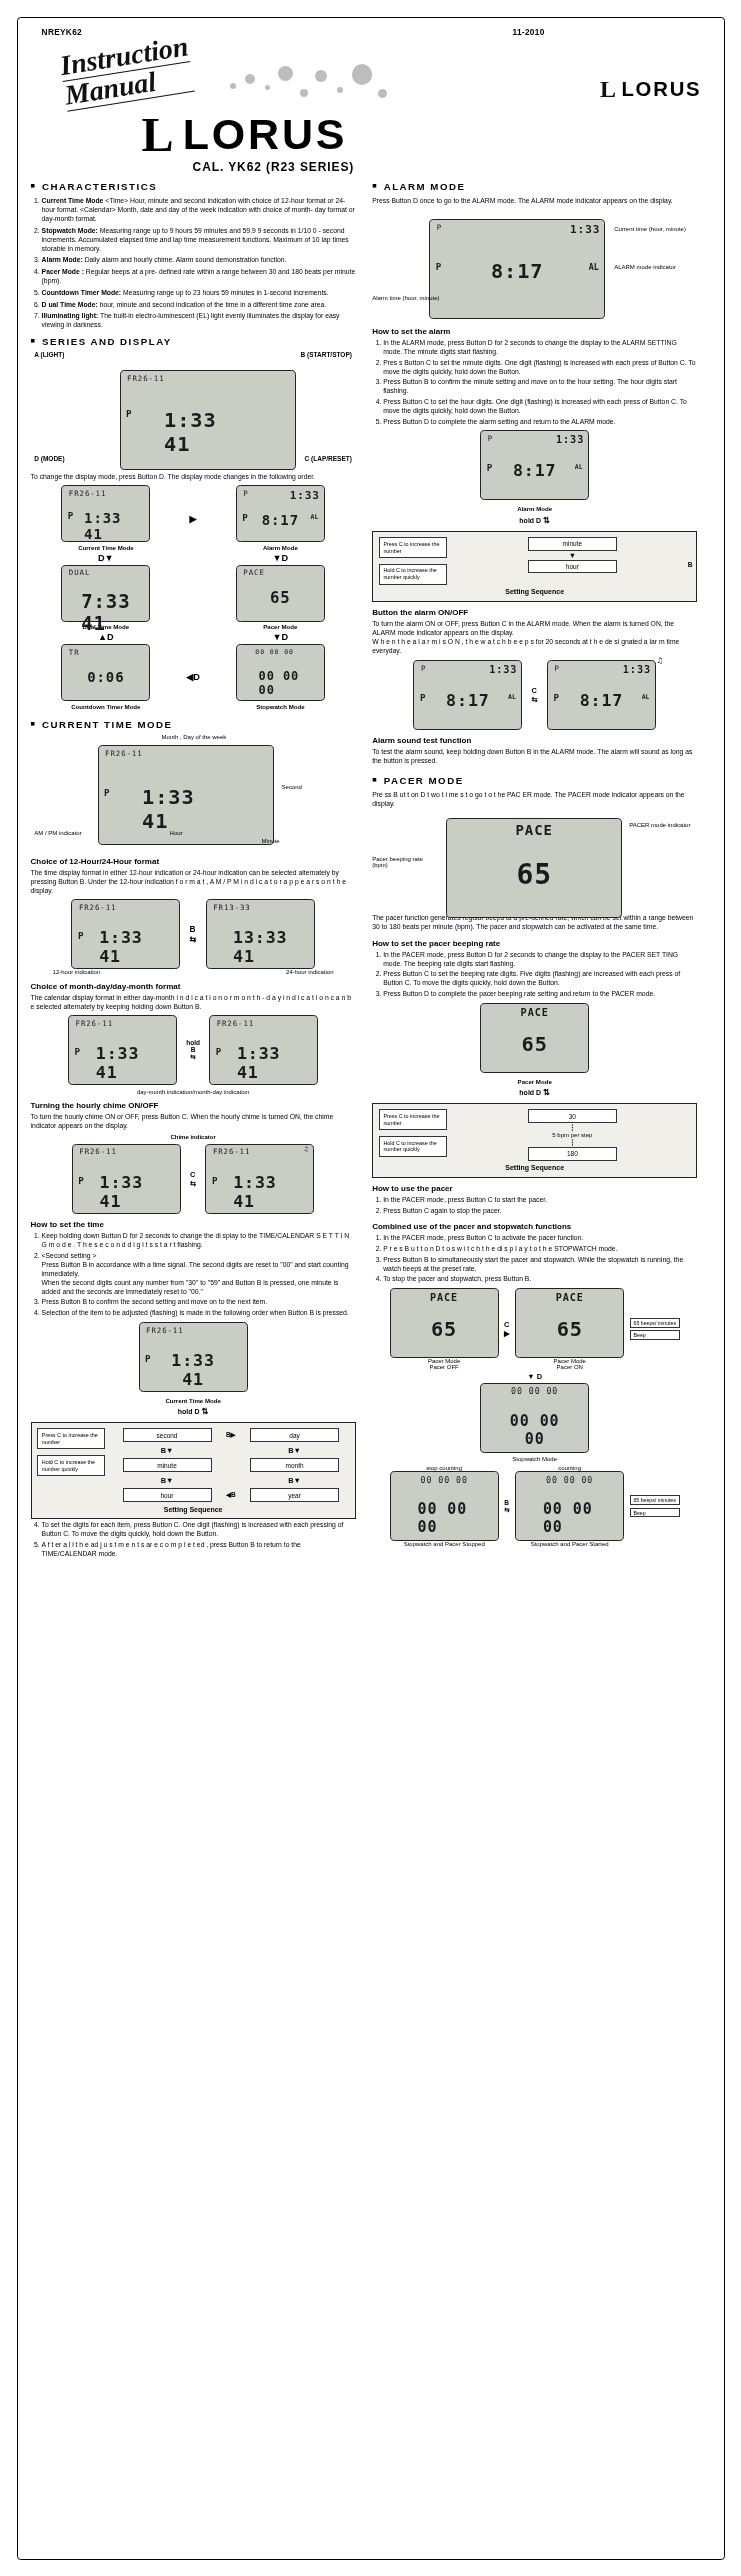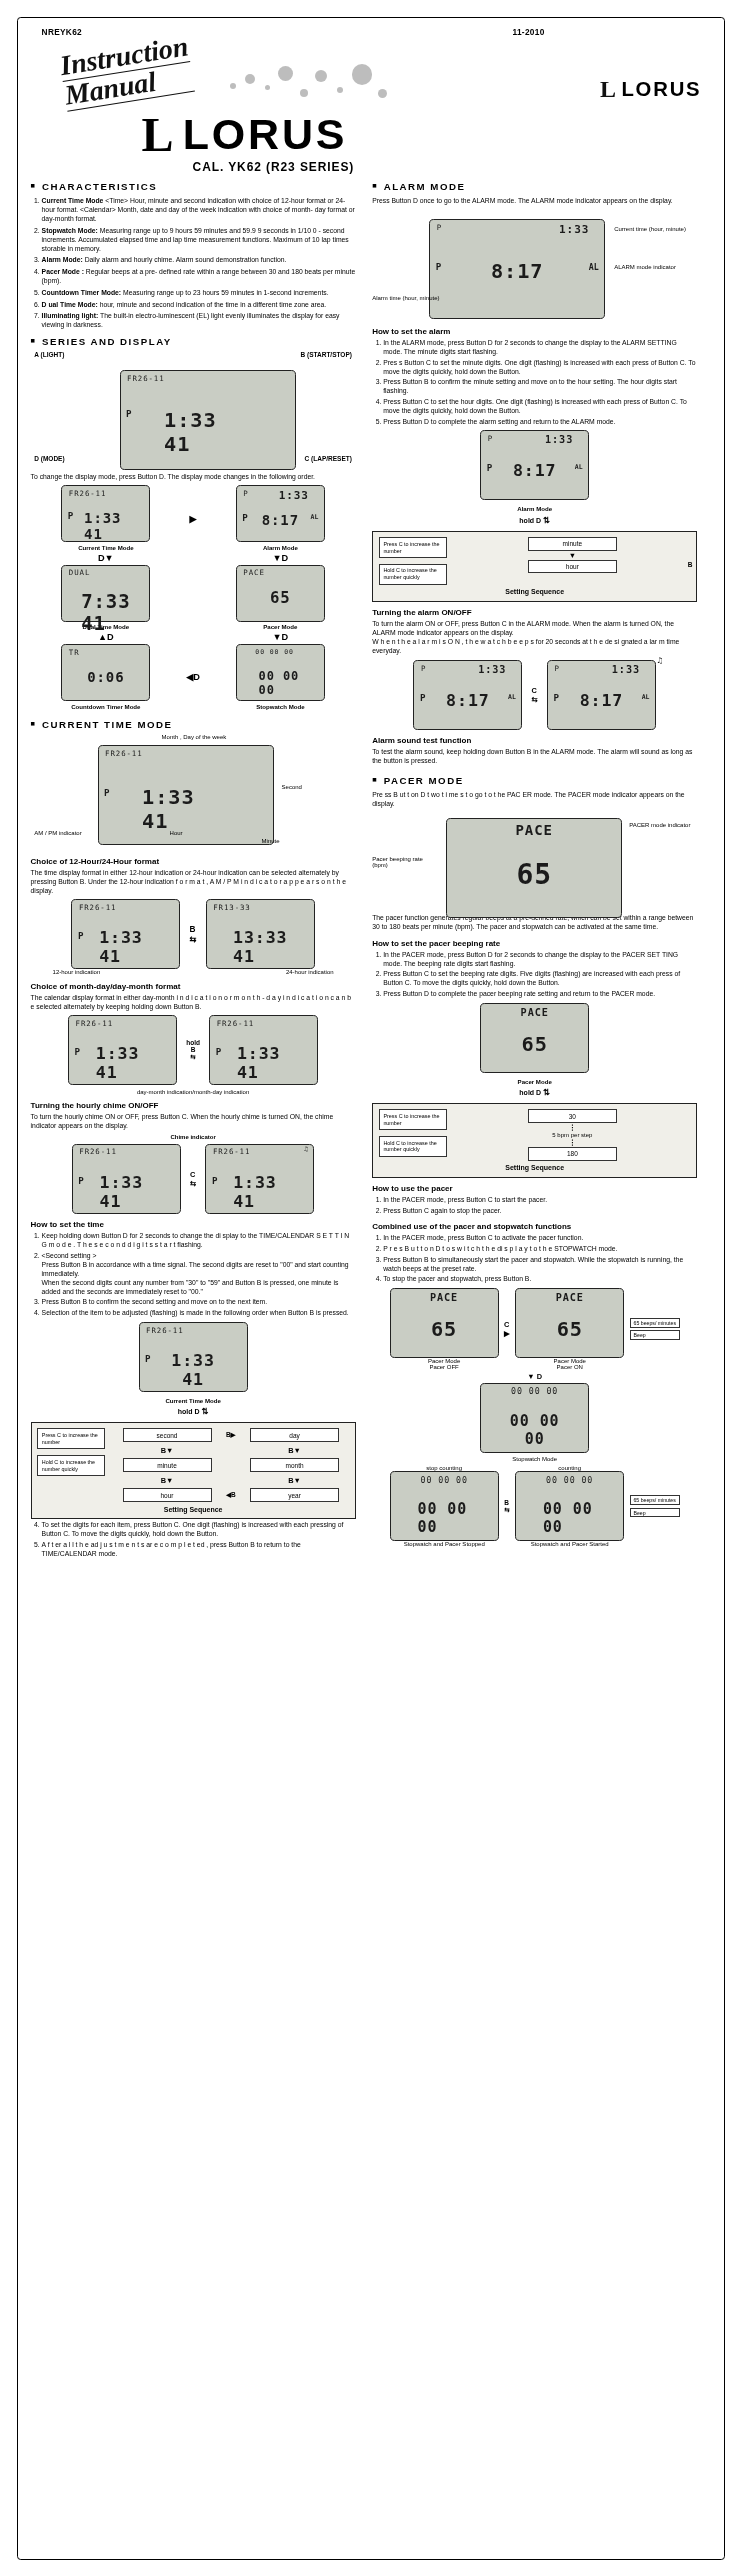--- a/index.html
+++ b/index.html
@@ -61,21 +61,21 @@
   ol.steps li { margin-bottom:1.8px; }
   .spaced { letter-spacing:0.6px; }
 
   
   .lcd {
     background:#c9cdc4; border:1.4px solid #222; border-radius:4.6px;
     position:relative; font-family:"DejaVu Sans Mono", monospace;
     color:#1b1b1b;
   }
   .lcd .top { position:absolute; left:6.5px; top:2.8px; font-size:7.4px; letter-spacing:0.9px;}
-  .lcd .topr { position:absolute; right:15px; top:2.8px; font-size:11px; font-weight:bold; letter-spacing:0.9px;}
+  .lcd .topr { position:absolute; right:4px; top:2.8px; font-size:11px; font-weight:bold; letter-spacing:0.9px;}
   .lcd .main { position:absolute; left:50%; transform:translateX(-50%); font-size:20.3px; font-weight:bold; letter-spacing:0.9px;}
   .lcd .p { position:absolute; left:5.5px; font-size:9.2px; font-weight:bold; }
   .lcd .al { position:absolute; right:5.5px; font-size:6.5px; font-weight:bold; line-height:1.05; text-align:right;}
   .lcd.small { width:89px; height:57px; }
   .lcd.mid   { width:109px; height:70px; }
   .lcd.big   { width:176px; height:100px; }
   .caption { font-size:6.1px; font-weight:bold; text-align:center; margin-top:1.8px; }
 
   
   .btnfig { position:relative; height:122px; margin-top:3.7px; }
@@ -435,21 +435,21 @@
           <div style="display:flex; flex-direction:column; align-items:center; position:relative;">
             <div class="seqitem">minute</div>
             <div class="vbar">▼</div>
             <div class="seqitem">hour</div>
             <div class="tinyB" style="position:absolute; right:-1.8px; top:24px;">B</div>
           </div>
         </div>
         <div class="seqlabel">Setting Sequence</div>
       </div>
 
-      <h3>Turning the alarm ON/OFF</h3>
+      <h3>Button the alarm ON/OFF</h3>
       <p style="white-space:pre-line;">To turn the alarm ON or OFF, press Button C in the ALARM mode. When the alarm is turned ON, the ALARM mode indicator appears on the display.
 W h e n  t h e  a l a r m  i s  O N ,  t h e  w a t c h  b e e p s for  20  seconds  at  t h e  de si gnated  a lar m  time everyday.</p>
 
       <div class="flex center jc gap10 mt4">
         <div class="lcd mid">
           <div class="top">P</div>
           <div class="topr" style="font-size:10.2px;">1:33</div>
           <div class="p" style="top:31px;">P</div>
           <div class="main" style="top:30px; font-size:16.6px;">8:17</div>
           <div class="al" style="top:33px;">AL</div>

